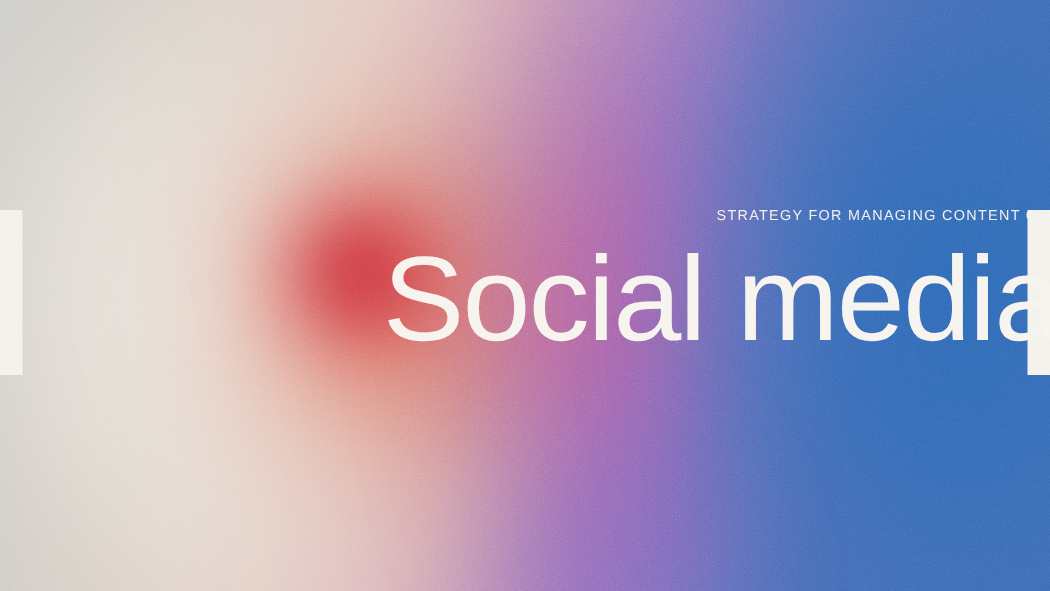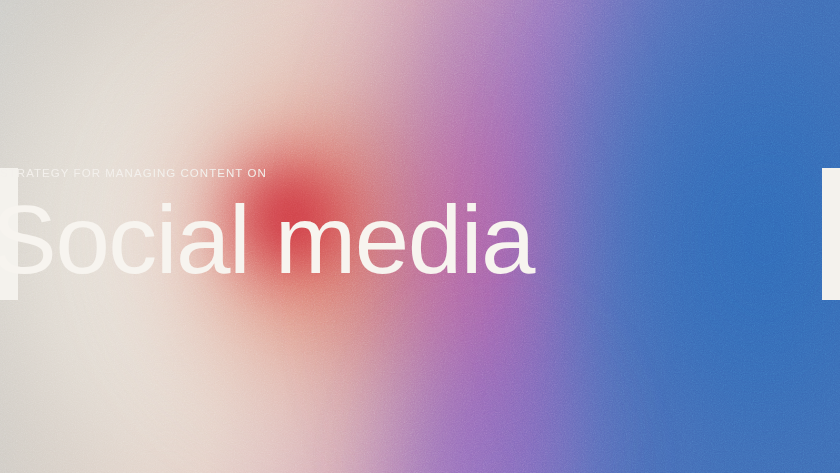--- a/index.html
+++ b/index.html
@@ -142,21 +142,21 @@
   }
   .bar-left  { left: 0; }
   .bar-right { right: 0; }
 
   
   .content {
     position: absolute;
     left: 0;
     right: 0;
     top: 168px;
-    text-align: left;
+    text-align: right;
     pointer-events: none;
   }
 
   .eyebrow {
     color: #f3f0ec;
     font-size: 11.5px;
     font-weight: 400;
     letter-spacing: 1.05px;
     line-height: 1;
     white-space: nowrap;

